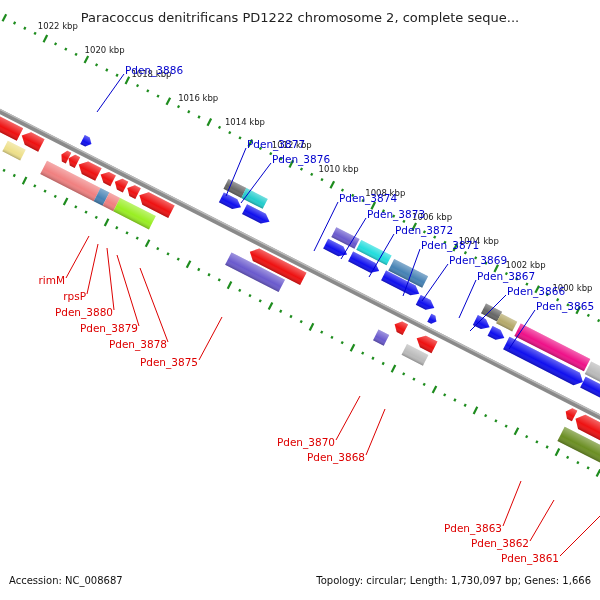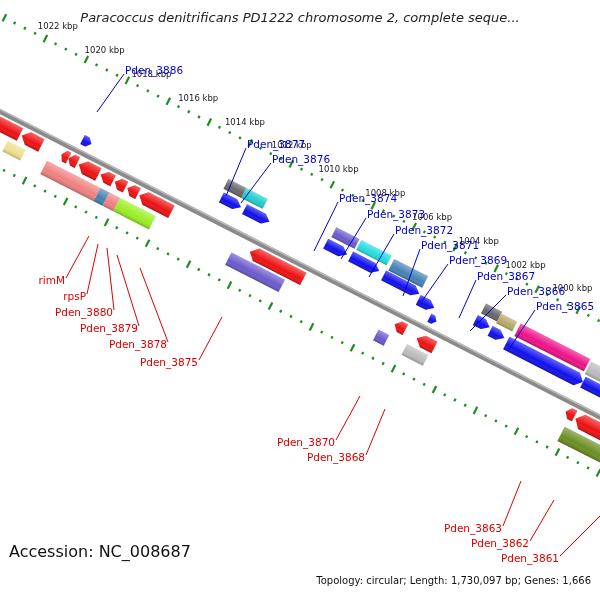--- a/index.html
+++ b/index.html
@@ -1,18 +1,18 @@
 <!DOCTYPE html>
 <html><head>
 <meta charset="utf-8">
 <style>
   html, body { margin:0; padding:0; background:#ffffff; }
   body { width:600px; height:600px; position:relative; overflow:hidden; font-family:"DejaVu Sans", sans-serif; }
-  #title { position:absolute; top:10px; left:0; width:600px; text-align:center; font-style:italic; font-size:13px; color:#222; }
-  #footer-left { position:absolute; top:542px; left:9px; font-size:16px; color:#111; }
+  #title { position:absolute; top:10px; left:0; width:600px; text-align:center; font-size:13px; color:#222; }
+  #footer-left { position:absolute; top:575px; left:9px; font-size:10px; color:#111; }
   #footer-right { position:absolute; top:575px; right:9px; font-size:10px; color:#111; }
   svg { position:absolute; left:0; top:0; }
   .tick-label { font-size:8.5px; fill:#222; font-family:"DejaVu Sans", sans-serif; }
   .gene-label { font-size:10.5px; font-family:"DejaVu Sans", sans-serif; }
 </style>
 </head>
 <body>
 
 <div id="title">Paracoccus denitrificans PD1222 chromosome 2, complete seque...</div>
 

